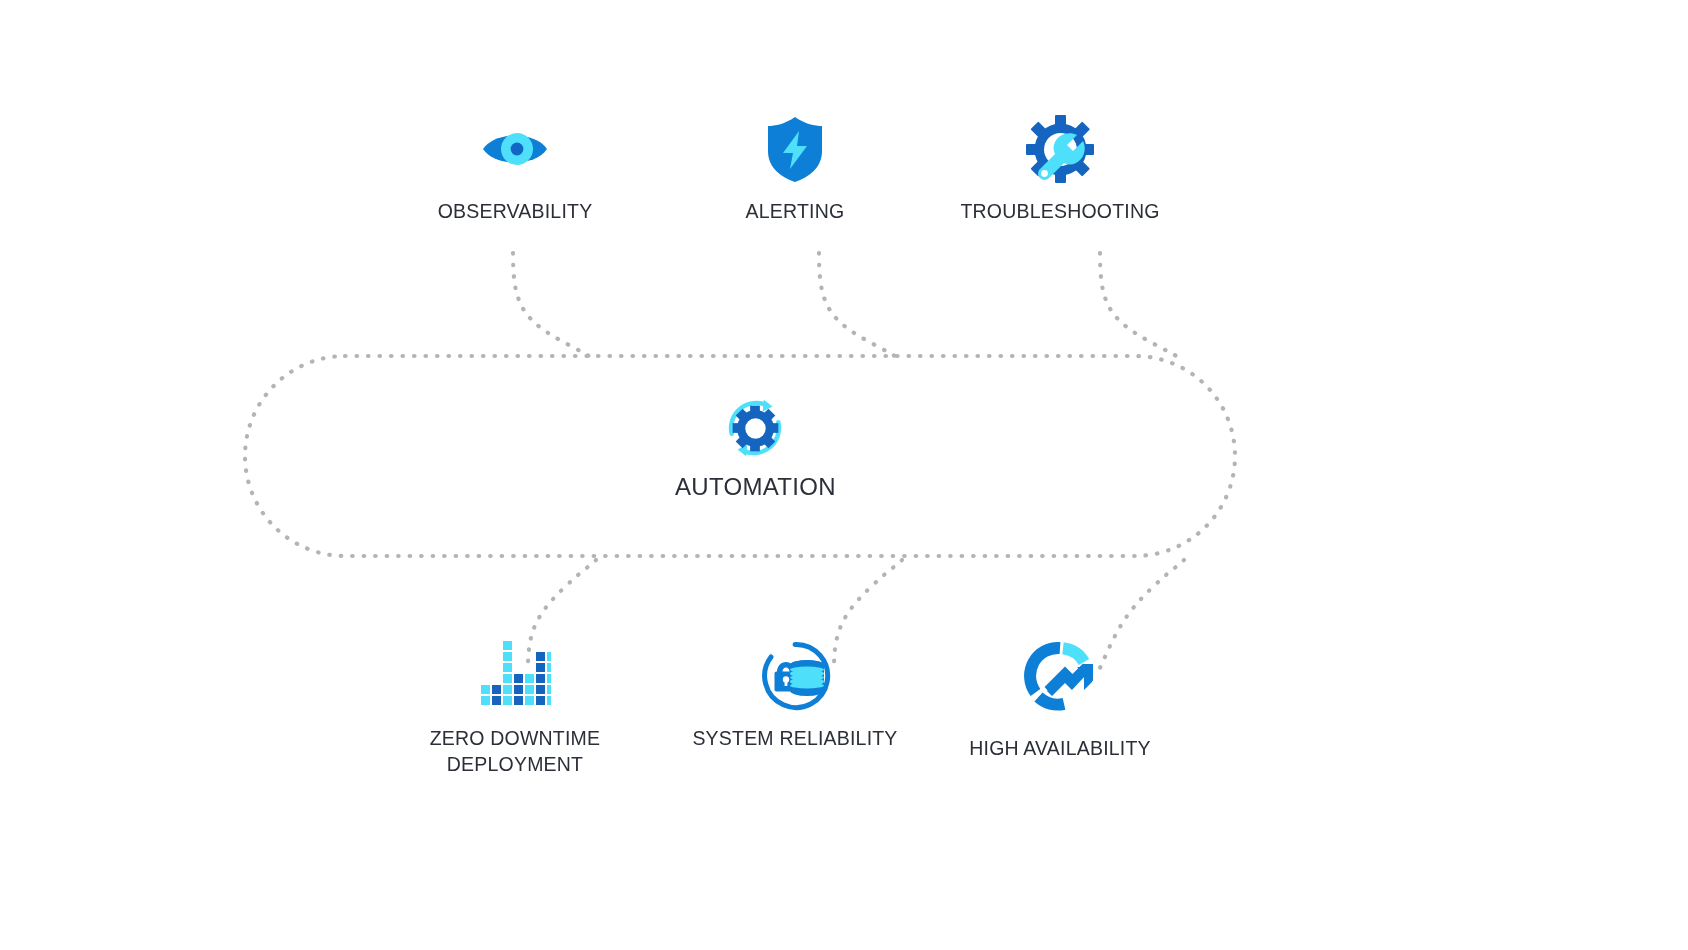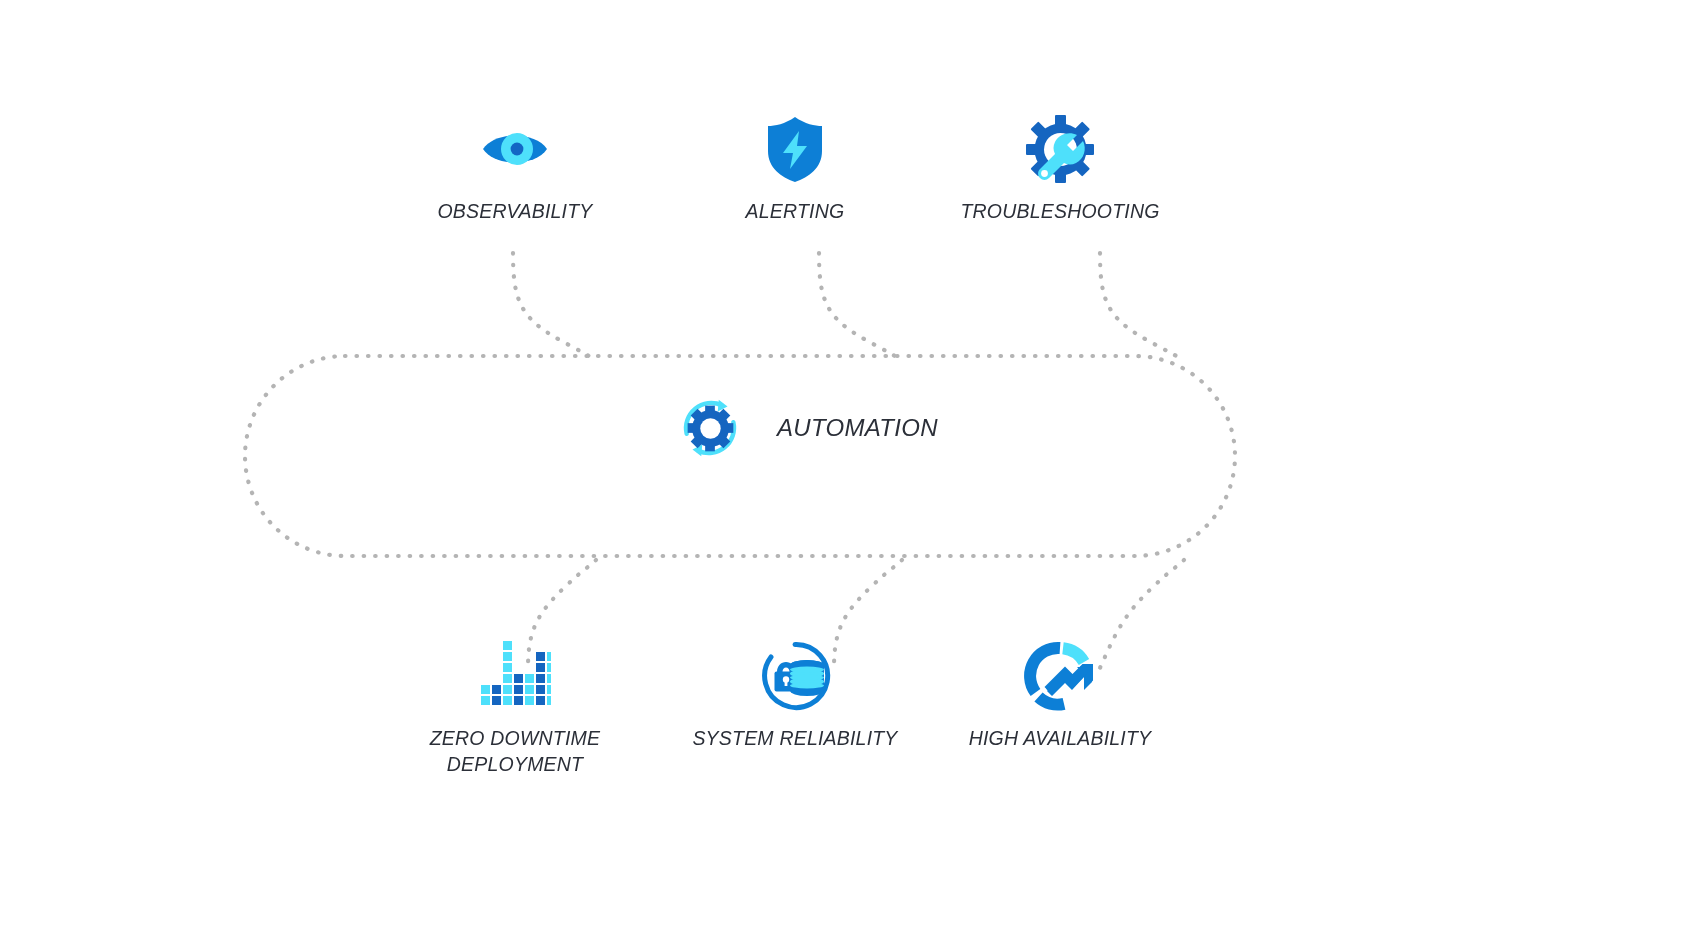--- a/index.html
+++ b/index.html
@@ -11,21 +11,20 @@
     width: 1688px;
     height: 950px;
     font-family: "Liberation Sans", sans-serif;
     overflow: hidden;
     position: relative;
   }
   #stage {
     position: relative;
     width: 1688px;
     height: 734px;
-    font-style: italic;
   }
   .connector-layer {
     position: absolute;
     top: 0;
     left: 0;
     width: 1688px;
     height: 950px;
     pointer-events: none;
   }
   .node {
@@ -50,31 +49,31 @@
     white-space: pre-line;
     font-family: "Liberation Sans", sans-serif;
   }
   
   #node-observability { left: 385px; top: 113px; }
   #node-alerting      { left: 665px; top: 113px; }
   #node-troubleshooting { left: 930px; top: 113px; }
   
   #node-zero-downtime { left: 385px; top: 640px; }
   #node-system-reliability { left: 665px; top: 640px; }
-  #node-high-availability { left: 930px; top: 640px; }
+  #node-high-availability { left: 930px; top: 640px; gap: 10px; }
 
   
   #node-automation {
     position: absolute;
     left: 675px;
     top: 393px;
     display: flex;
-    flex-direction: row;
+    flex-direction: column;
     align-items: center;
-    gap: 32px;
+    gap: 8px;
     justify-content: flex-end;
   }
   #node-automation .node-icon {
     width: 70px;
     height: 70px;
   }
   #node-automation .node-label {
     margin-top: 0;
     font-size: 24px;
     color: #2b2f38;

